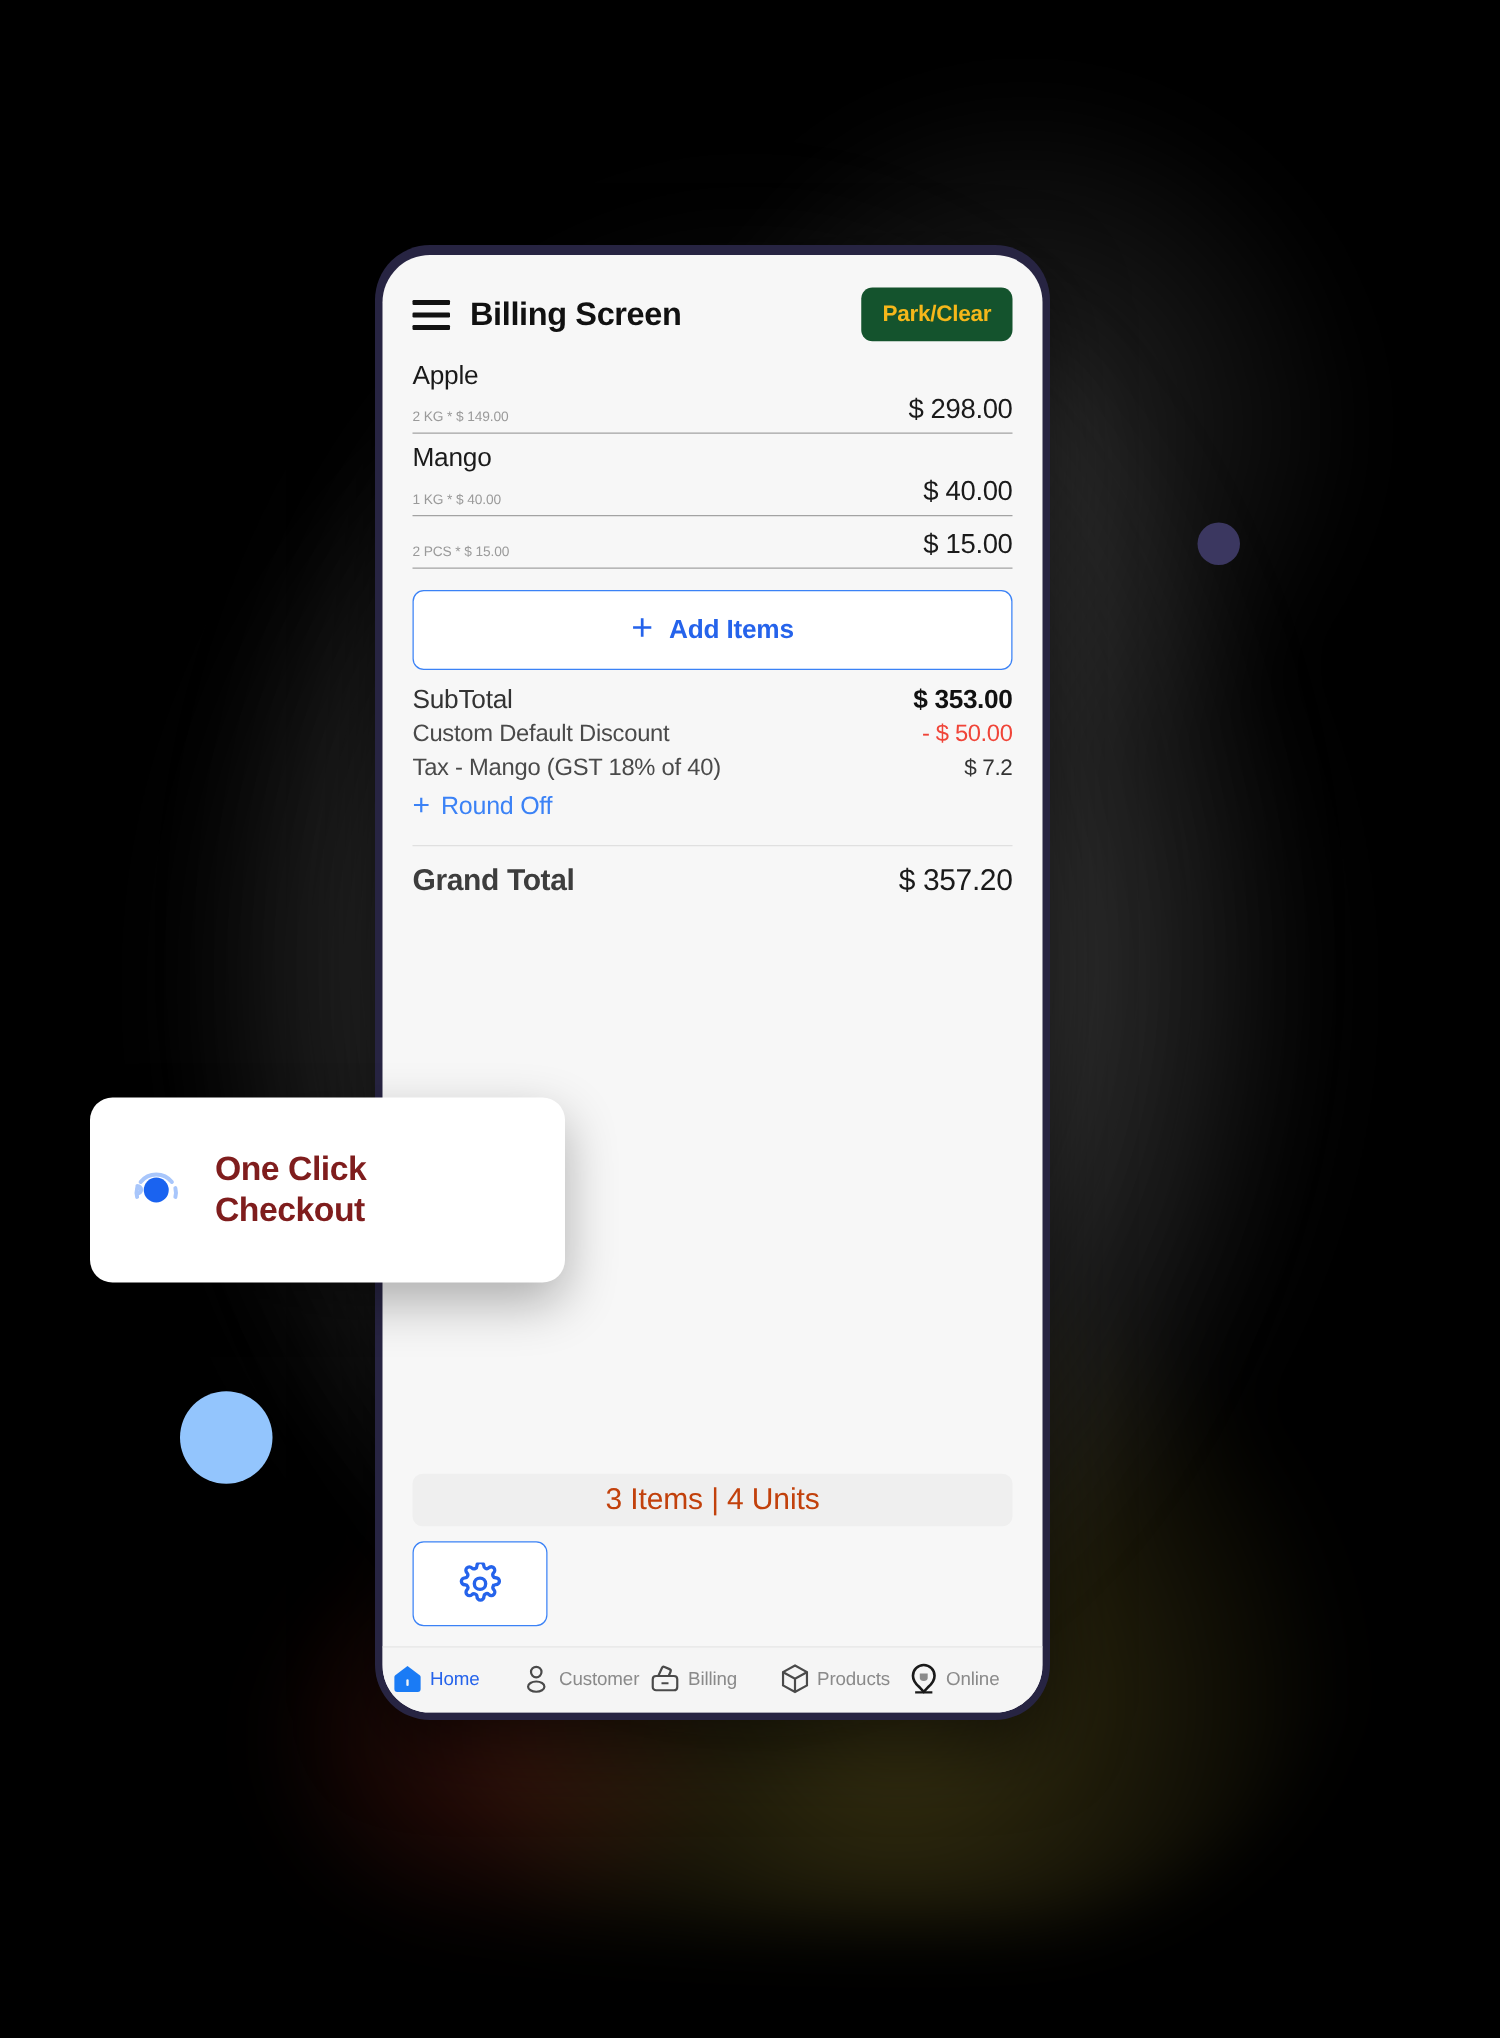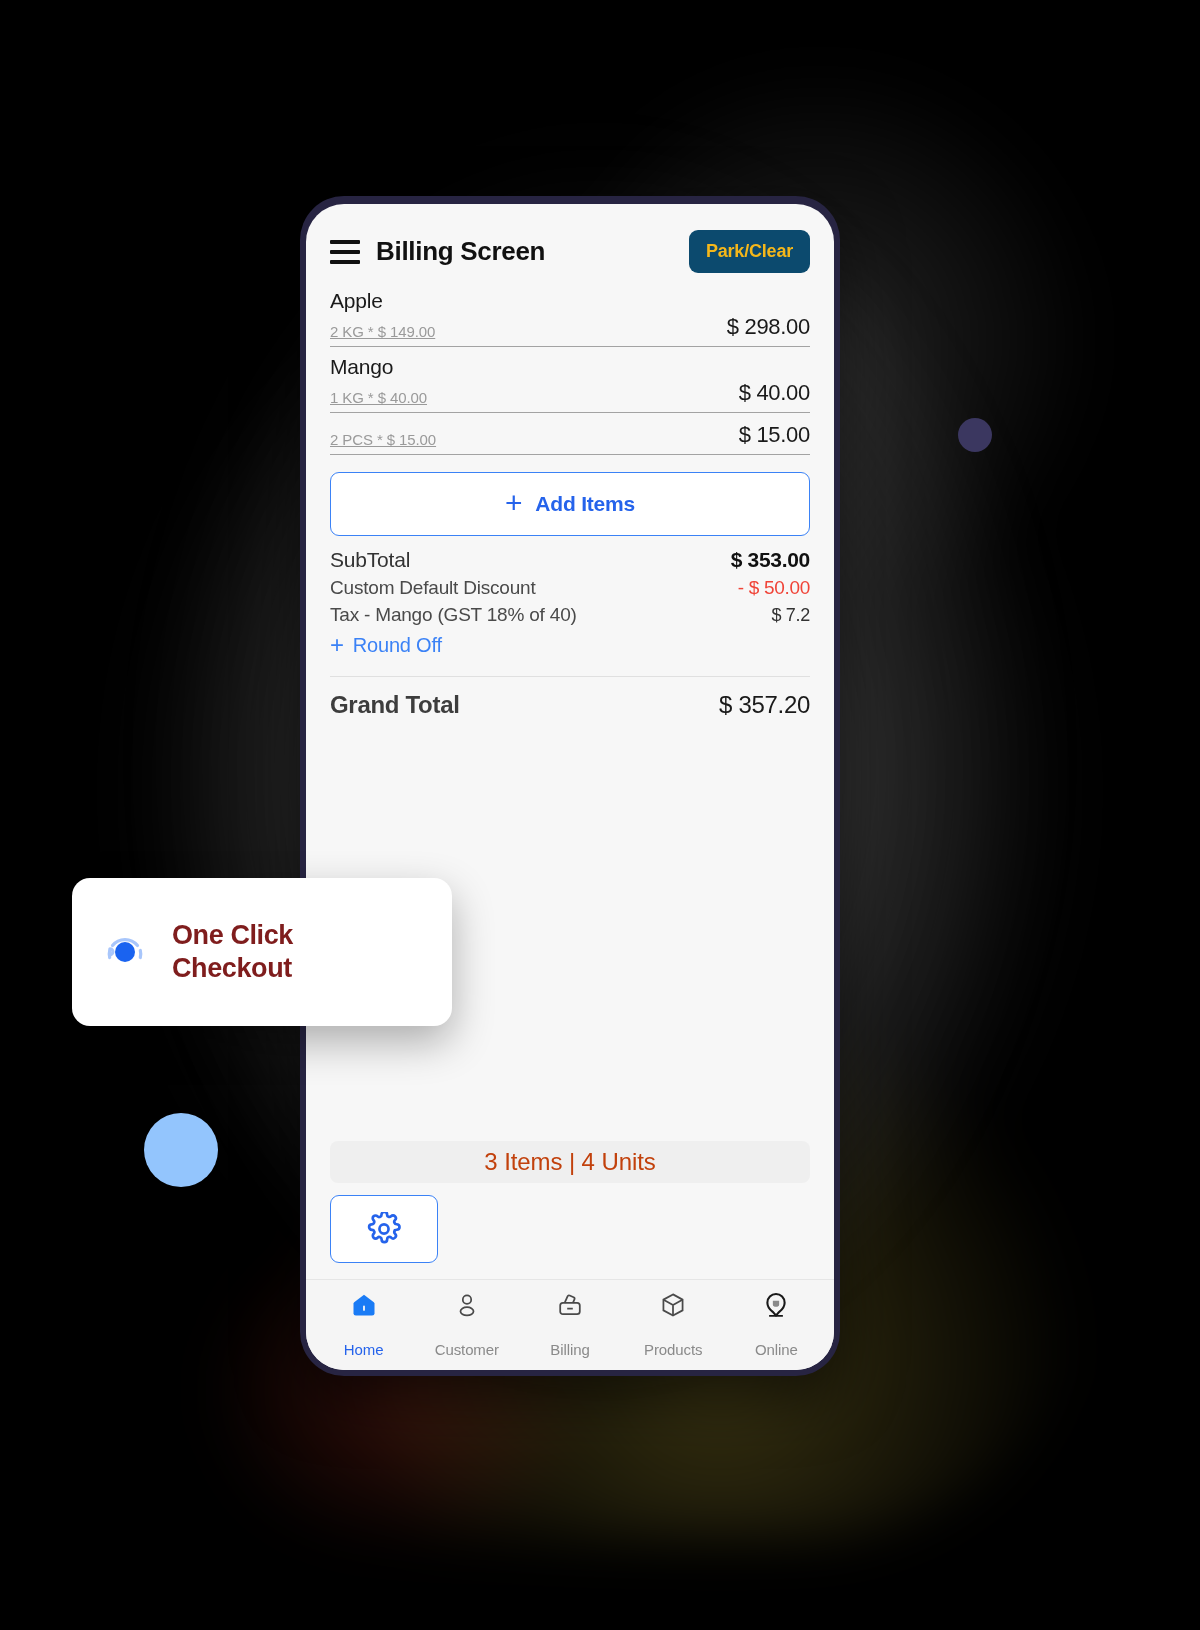--- a/index.html
+++ b/index.html
@@ -66,32 +66,32 @@
   
   .app-header {
     display:flex; align-items:center; justify-content:space-between;
     padding:26px 24px 6px 24px;
   }
   .header-left { display:flex; align-items:center; gap:16px; }
   .hamburger { width:30px; display:flex; flex-direction:column; gap:6px; cursor:pointer; }
   .hamburger span { display:block; height:4px; background:#111; border-radius:1px; }
   .app-title { font-size:26px; font-weight:700; color:#111; letter-spacing:-.3px; }
   .park-btn {
-    background:#0c4a6e; color:#F5B71A;
+    background:#14532d; color:#F5B71A;
     font-size:18px; font-weight:700;
     padding:11px 17px; border-radius:9px;
     border:none; cursor:pointer; letter-spacing:-.2px;
   }
 
   
   .items { padding:2px 24px 0 24px; }
   .item { padding:8px 0 6px 0; border-bottom:1px solid #a3a3a3; }
   .item-name { font-size:21px; color:#1a1a1a; font-weight:500; letter-spacing:-.2px; }
   .item-row { display:flex; align-items:flex-end; justify-content:space-between; margin-top:1px; }
-  .item-sub { font-size:15px; color:#9a9a9a; letter-spacing:-.1px;text-decoration:underline; }
+  .item-sub { font-size:11px; color:#9a9a9a; letter-spacing:-.1px; }
   .item-amt { font-size:22px; color:#1a1a1a; font-weight:500; letter-spacing:-.3px; }
 
   
   .add-wrap { padding:17px 24px 0 24px; }
   .add-btn {
     width:100%; height:64px;
     background:#fff; border:1.6px solid #3B82F6; border-radius:9px;
     color:#2563EB; font-size:21px; font-weight:700;
     display:flex; align-items:center; justify-content:center; gap:13px;
     cursor:pointer; letter-spacing:-.2px;
@@ -139,21 +139,21 @@
     cursor:pointer; display:flex; align-items:center; justify-content:center;
     box-shadow:0 6px 16px rgba(59,130,246,.28);
   }
 
   
   .bottom-nav {
     display:flex; background:#F5F5F5; border-top:1px solid #E6E6E6;
     padding:10px 6px 12px 6px;
   }
   .nav-item {
-    flex:1; display:flex; flex-direction:column; align-items:center; gap:21px; cursor:pointer;
+    flex:1; display:flex; align-items:center; gap:4px; cursor:pointer;
   }
   .nav-ico { height:30px; display:flex; align-items:center; justify-content:center; }
   .nav-label { font-size:15px; color:#8a8a8a; letter-spacing:-.1px; }
   .nav-item.active .nav-label { color:#2563EB; }
 
   
   .callout {
     position:absolute; left:72px; top:878px;
     width:380px; height:148px;
     background:#fff; border-radius:18px;

